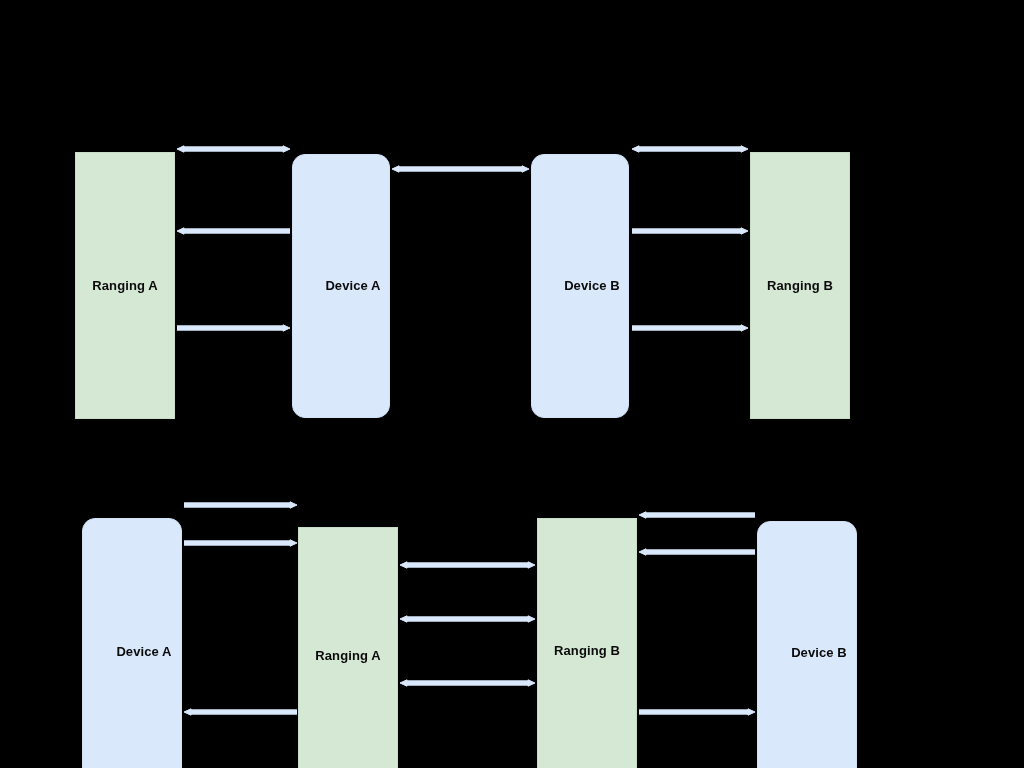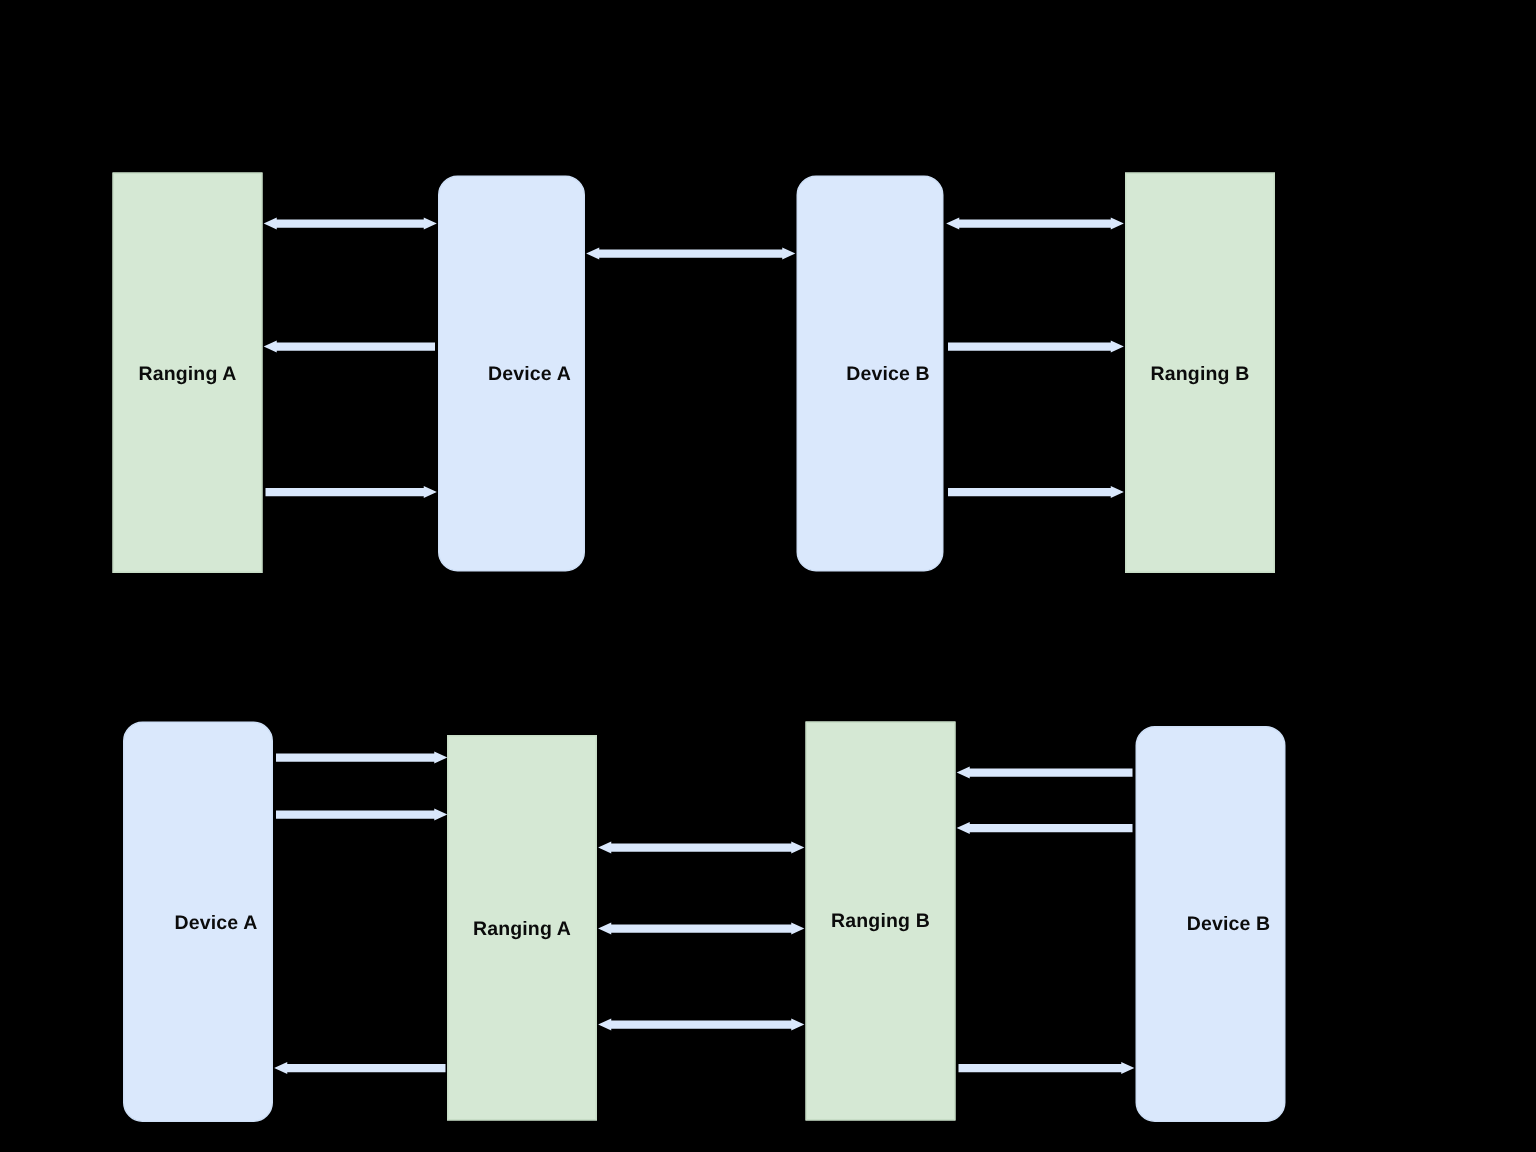--- a/index.html
+++ b/index.html
@@ -25,20 +25,21 @@
     display: flex;
     align-items: center;
     justify-content: center;
     font-family: "Liberation Sans", sans-serif;
     font-size: 13px;
     font-weight: bold;
     color: #0b0b0b;
     letter-spacing: 0.1px;
     text-align: center;
     line-height: 1.2;
+    margin-top: 37px;
   }
   .node.green {
     background: #d5e8d4;
     border: 1px solid #c7ddc6;
   }
   .node.blue {
     background: #dae8fc;
     border: 1px solid #cfe0f7;
     border-radius: 13px;
     padding-left: 24px;

